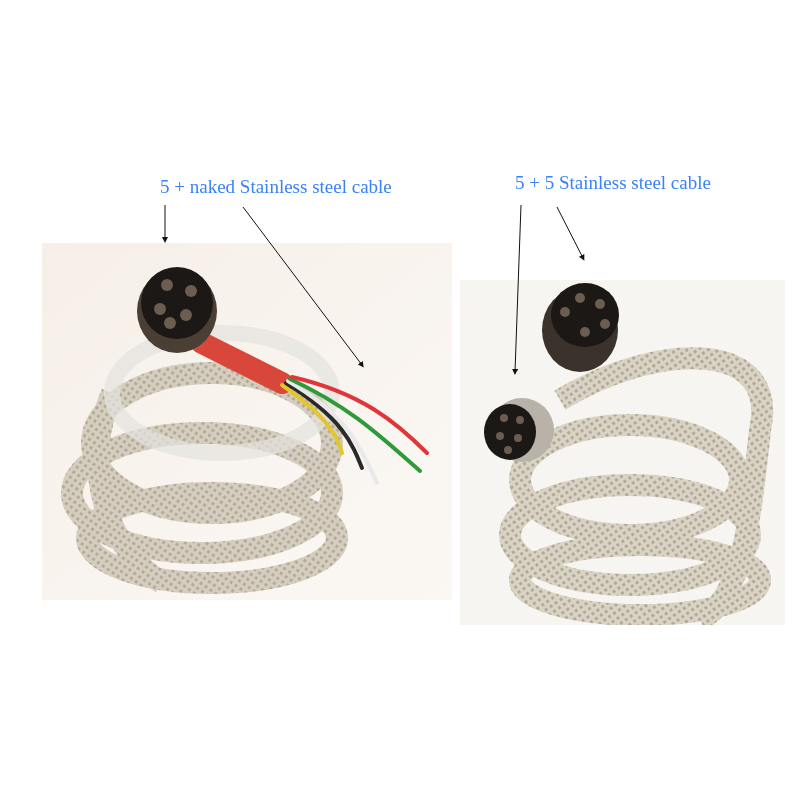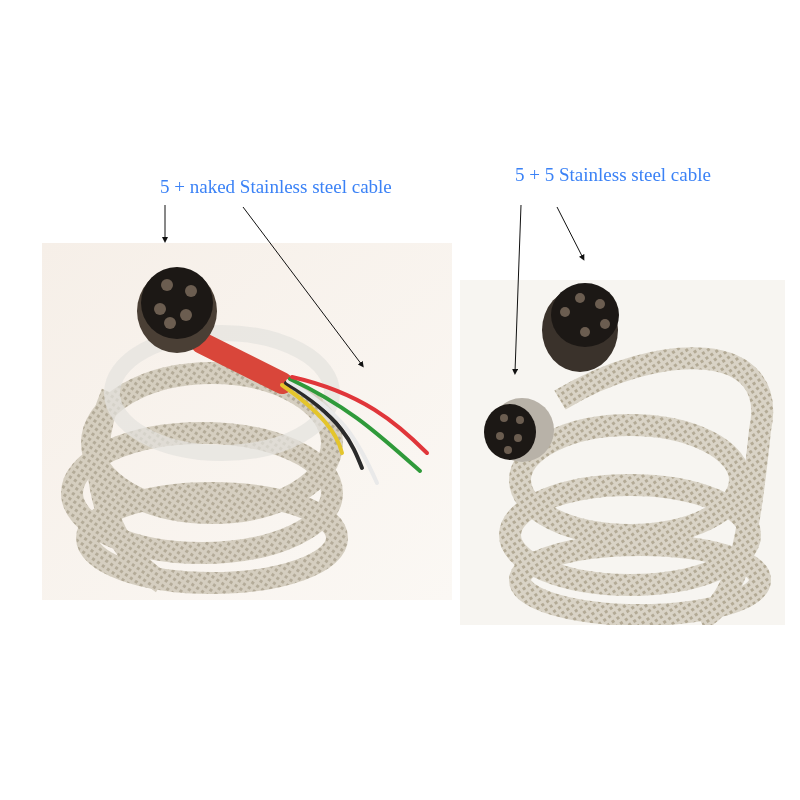--- a/index.html
+++ b/index.html
@@ -6,21 +6,21 @@
   body{width:800px;height:800px;position:relative;overflow:hidden;font-family:"Liberation Serif","DejaVu Serif",serif;}
   .label{position:absolute;font-size:19px;color:#3b82f6;white-space:nowrap;}
   .photo{position:absolute;overflow:hidden;}
   svg{display:block;}
   .arrows{position:absolute;left:0;top:0;}
 </style>
 </head>
 <body>
 
 <div class="label" style="left:160px;top:176px;">5 + naked Stainless steel cable</div>
-<div class="label" style="left:515px;top:164px;">5 + 5 Stainless steel cable</div>
+<div class="label" style="left:515px;top:172px;">5 + 5 Stainless steel cable</div>
 
 <div class="photo" style="left:42px;top:243px;width:410px;height:357px;">
   <svg width="410" height="357" viewBox="0 0 410 357">
     <defs>
       <linearGradient id="bgL" x1="0" y1="0" x2="1" y2="1">
         <stop offset="0" stop-color="#f6efe8"></stop>
           <stop offset="1" stop-color="#fbf8f4"></stop>
       </linearGradient>
       <pattern id="braid" width="6" height="6" patternUnits="userSpaceOnUse" patternTransform="rotate(35)">
         <rect width="6" height="6" fill="#cfc8b8"></rect>

